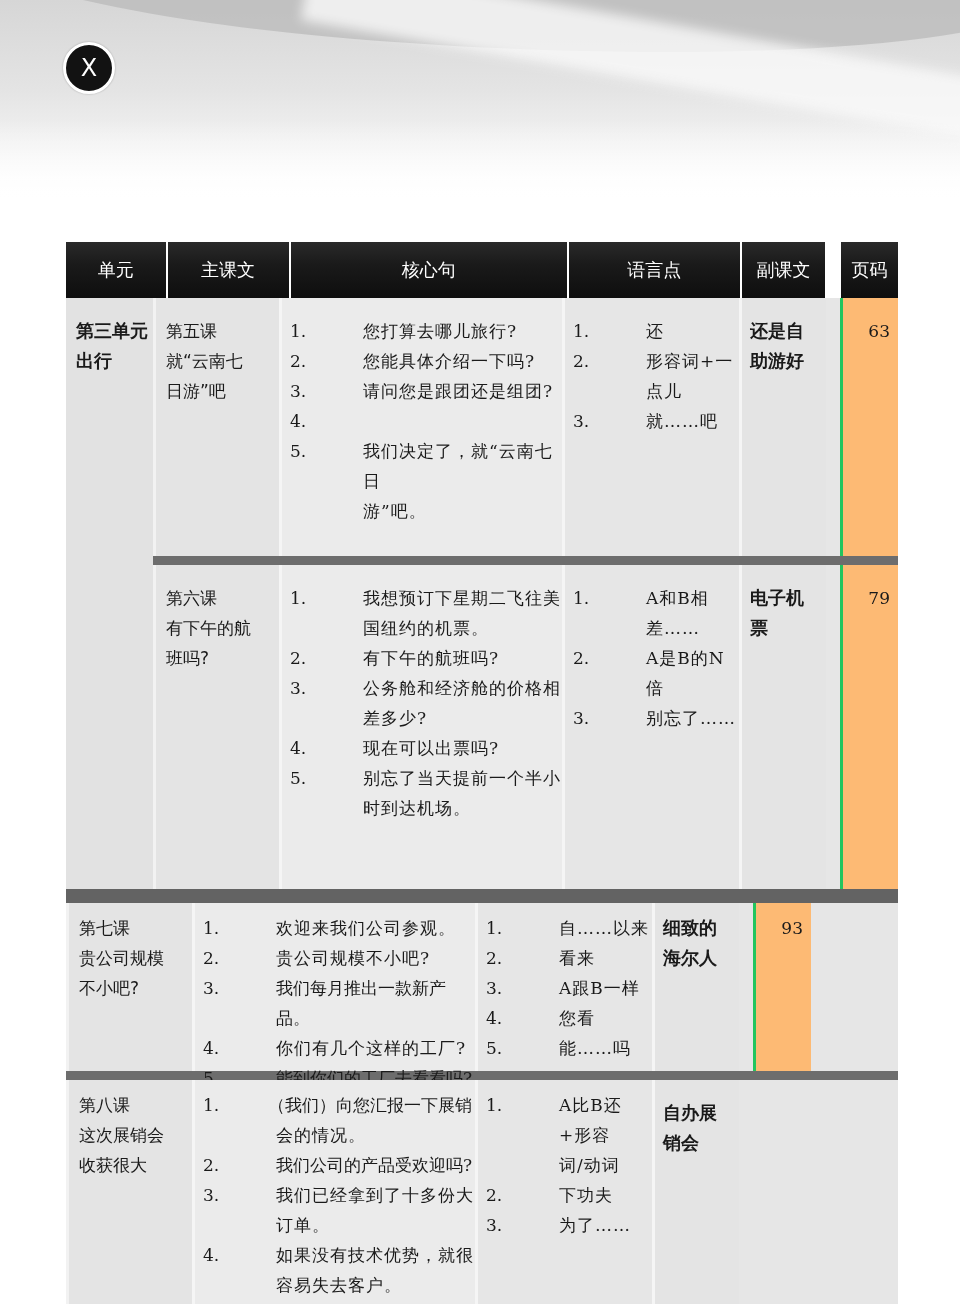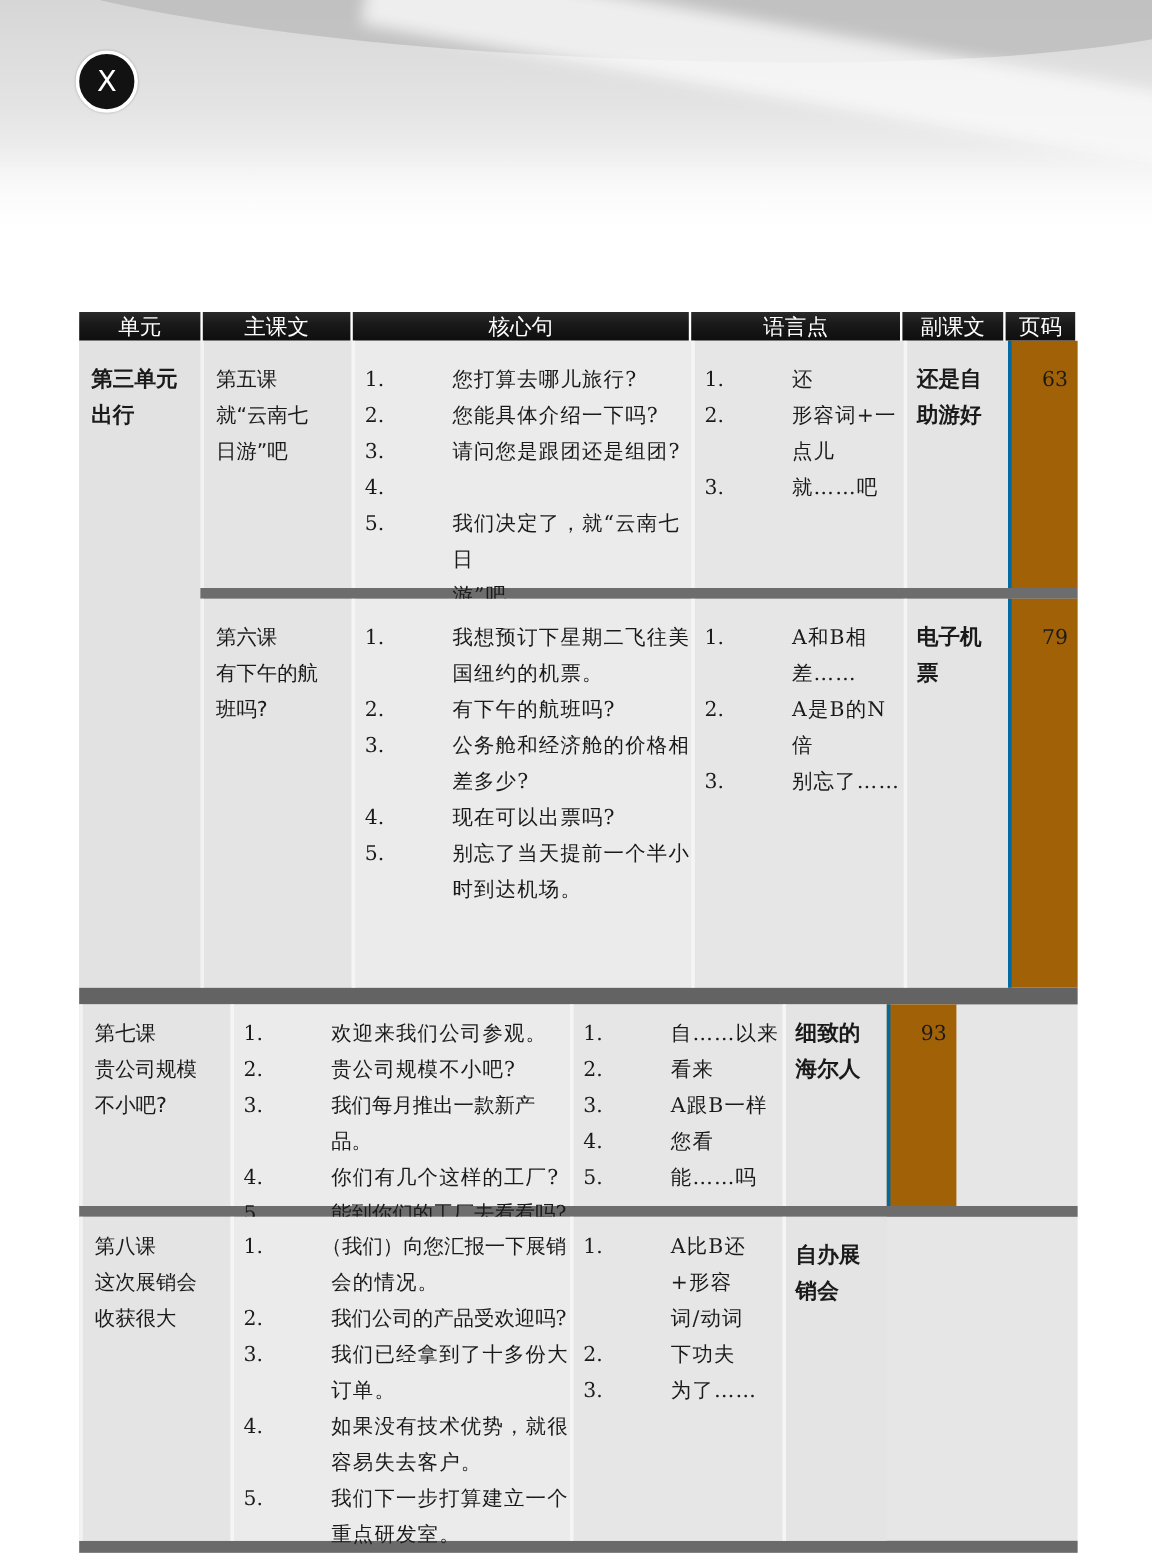--- a/index.html
+++ b/index.html
@@ -31,48 +31,48 @@
       display: flex; align-items: center; justify-content: center; cursor: pointer;
       box-shadow: 0 0 2px rgba(0,0,0,0.3);
     }
     .close-btn span {
       color: #ffffff; font-family: "DejaVu Sans", sans-serif; font-size: 24px; line-height: 1;
     }
 
     .toc {
       position: absolute; left: 66px; top: 242px; width: 832px;
     }
-    .hdr { display: flex; height: 42px; gap: 2px; align-items: flex-end; }
+    .hdr { display: flex; height: 56px; gap: 2px; }
     .hdr div {
       background: linear-gradient(180deg, #2a2a2a 0%, #1a1a1a 40%, #0e0e0e 100%);
       color: #ffffff; font-family: "DejaVu Sans", sans-serif; font-size: 18px;
       display: flex; align-items: center; justify-content: center;
     }
     .c-unit { width: 101px; }
     .c-main { width: 123px; }
     .c-core { width: 280px; }
     .c-lang { width: 174px; }
     .c-sub { width: 84px; }
-    .c-page { width: 58px; }
+    .c-page { width: 58px; margin-left: 14px; }
 
     .body { position: relative; background: #e6e6e6; }
     .unit-block { display: flex; }
     .unit-cell {
       width: 101px; padding: 18px 0 0 10px;
       font-family: "DejaVu Sans", sans-serif; font-weight: bold; font-size: 18px; line-height: 30px;
       background: #e2e2e2;
     }
     .lessons { flex: 1; }
     .lesson { display: flex; }
     .cell { padding-top: 18px; padding-bottom: 10px; font-size: 17px; line-height: 30px; }
     .lesson .c-main { width: 126px; padding-left: 10px; font-family: "DejaVu Sans", sans-serif; background: #e4e4e4; border-left: 3px solid #f2f2f2; }
     .lesson .c-core { width: 283px; padding-left: 8px; background: #ebebeb; border-left: 3px solid #f5f5f5; }
     .lesson .c-lang { width: 177px; padding-left: 8px; background: #e6e6e6; border-left: 3px solid #f5f5f5; }
     .lesson .c-sub { width: 87px; padding-left: 8px; font-family: "DejaVu Sans", sans-serif; font-weight: bold; font-size: 18px; background: #e4e4e4; border-left: 3px solid #f5f5f5; }
-    .lesson .c-page { width: 58px; padding-right: 8px; text-align: right; background: #a16207; border-left: 3px solid #0369a1; }
+    .lesson .c-page { width: 58px; padding-right: 8px; text-align: right; background: #fdba74; border-left: 3px solid #22c55e; }
 
     .item { display: flex; }
     .item .num { width: 30px; flex: none; }
     .item .txt { flex: 1; letter-spacing: 1px; margin-left: 43px; }
 
     .sep-lesson { height: 9px; background: #6d6d6d; margin-left: 0; }
     .sep-unit { height: 14px; background: #636363; }
     .sep-end { height: 10px; background: #6a6a6a; }
   </style>
 </head>
@@ -100,21 +100,21 @@
 
   <div class="body">
 
     <div class="unit-block">
       <div class="unit-cell">
         <div>第三单元</div>
         <div>出行</div>
       </div>
       <div class="lessons">
 
-        <div class="lesson" style="height:206px">
+        <div class="lesson" style="height:258px">
           <div class="cell c-main">
             <div>第五课</div>
             <div>就“云南七</div>
             <div>日游”吧</div>
           </div>
           <div class="cell c-core">
             <div class="item">
                 <span class="num">1.</span>
                 <span class="txt">您打算去哪儿旅行?</span>
               </div>

